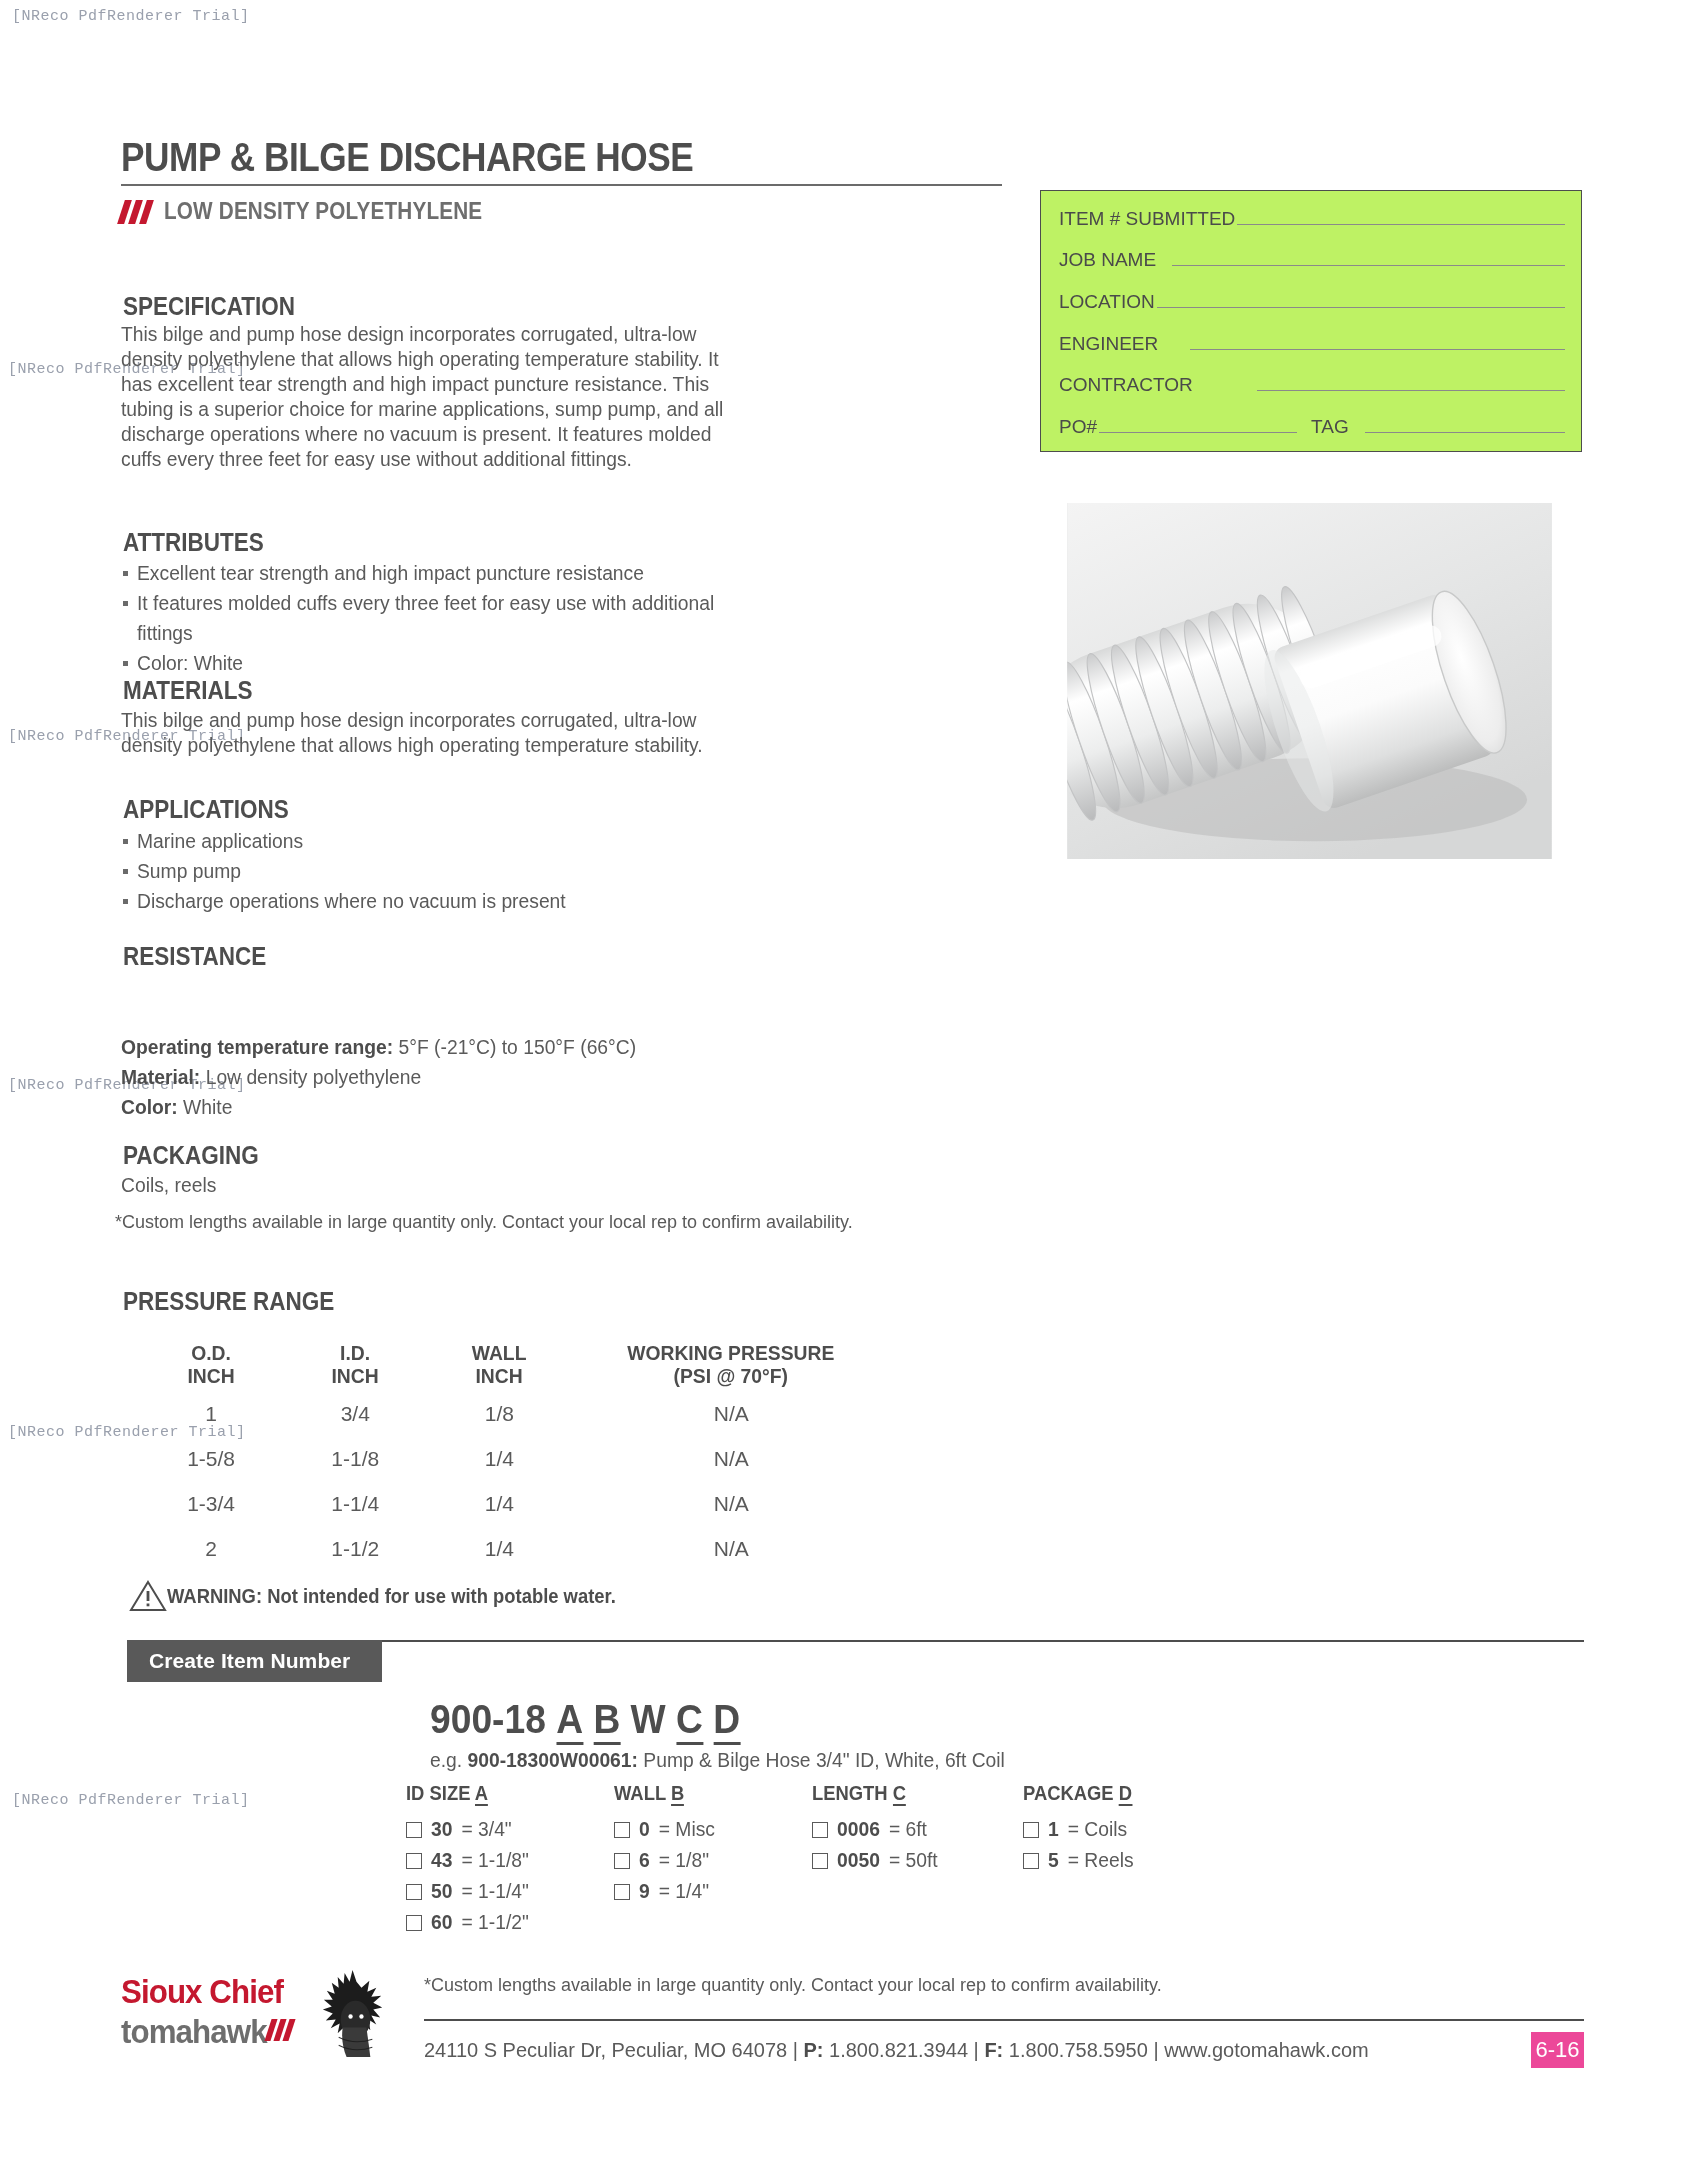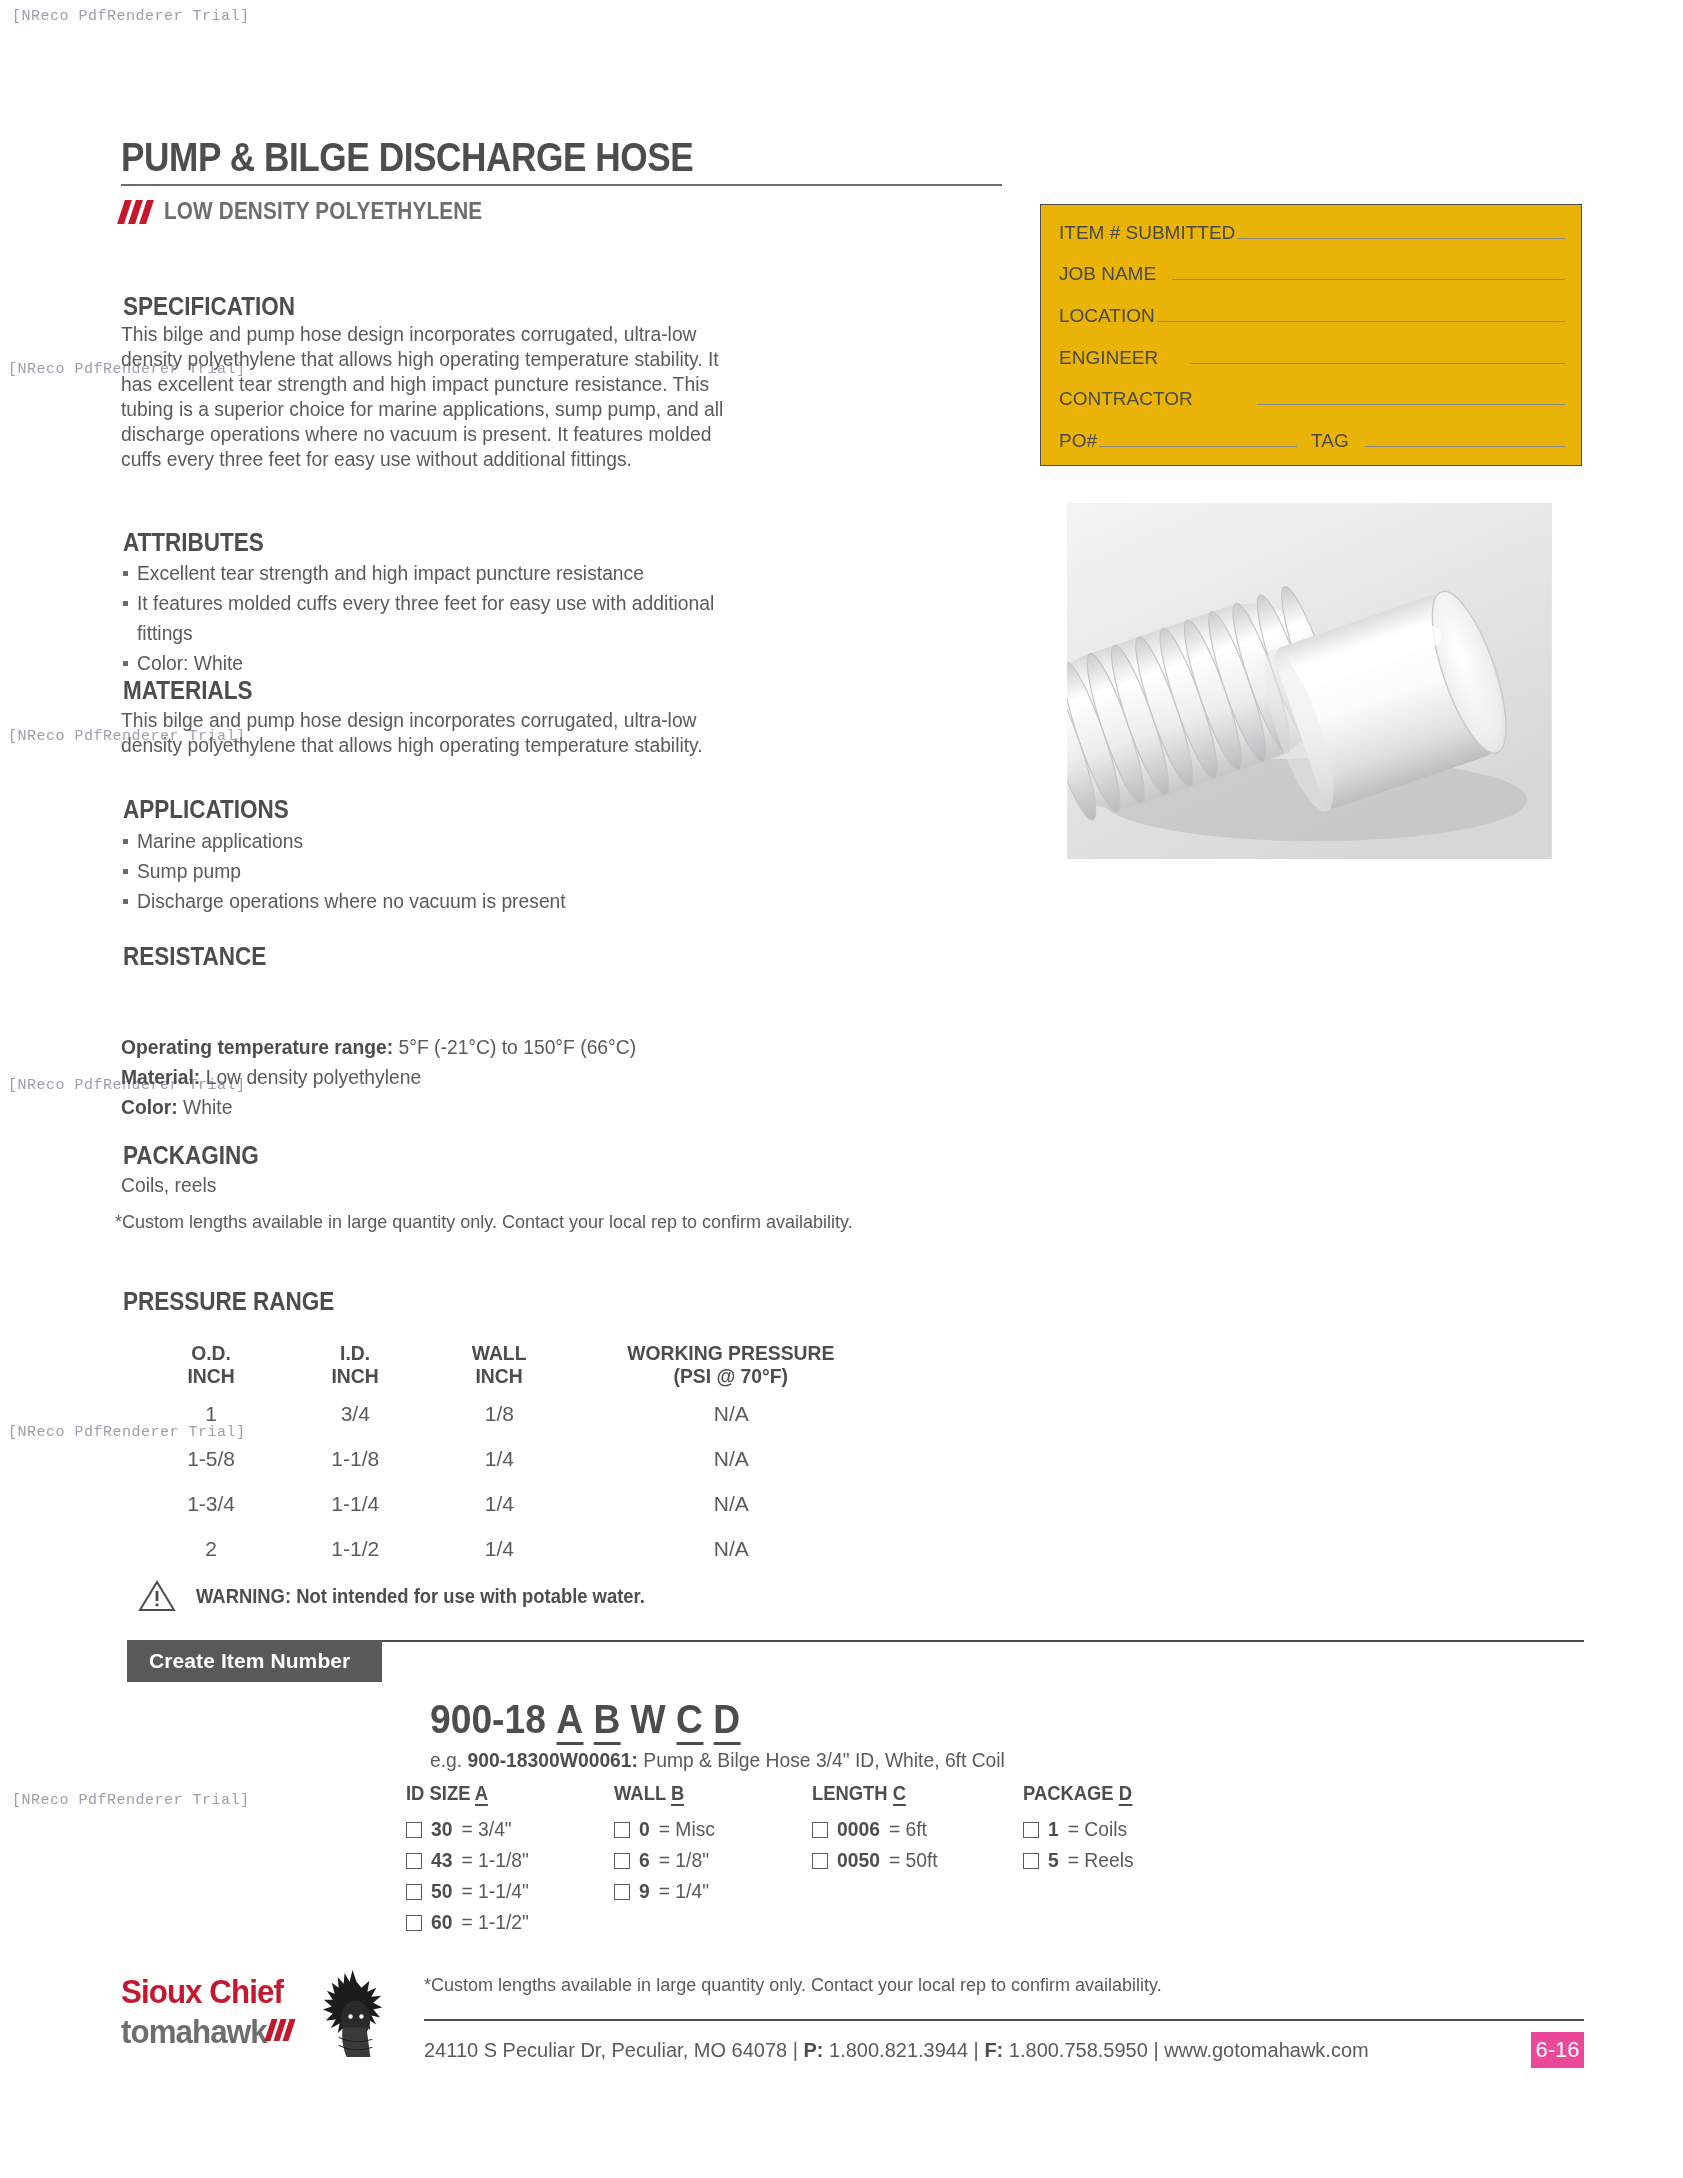--- a/index.html
+++ b/index.html
@@ -60,22 +60,22 @@
   .bullets div { position:relative; padding-left:16px; }
   .bullets div:before {
     content:""; position:absolute; left:2px; top:12px;
     width:5px; height:5px; background:#6a6a6a;
   }
   .kv { position:absolute; font-size:19.3px; color:#5a5a5a; line-height:30px; }
   .kv b { color:#4d4d4d; }
 
   
   .submittal {
-    position:absolute; left:1040px; top:204px; width:540px; height:260px;
-    border:1px solid #4d4d4d; background:#eab308;
+    position:absolute; left:1040px; top:190px; width:540px; height:260px;
+    border:1px solid #4d4d4d; background:#bef264;
   }
   .sub-row {
     position:absolute; left:18px; right:16px;
     display:flex; align-items:baseline;
     font-size:19px; color:#4a4a4a; white-space:nowrap;
   }
   .sub-row .lbl { flex:0 0 auto; }
   .sub-row .line { flex:1 1 auto; border-bottom:1px solid #8a8a8a; height:15px; margin-left:2px; }
   .sub-row .line.sm { flex:0 0 198px; }
   .sub-row .gap { flex:0 0 14px; }
@@ -96,22 +96,22 @@
   }
   .ptable td {
     font-size:21px; color:#5a5a5a; text-align:center; padding:11px 0 10px 0;
   }
   .col-od { width:134px; }
   .col-id { width:134px; }
   .col-wall { width:134px; }
   .col-wp { width:297px; }
 
   .warning {
-    position:absolute; left:138px; top:1579px;
-    display:flex; align-items:center; gap:20px;
+    position:absolute; left:129px; top:1579px;
+    display:flex; align-items:center; gap:0;
   }
   .warn-txt {
     font-size:20px; font-weight:bold; color:#4d4d4d;
     transform:scaleX(0.92); transform-origin:left center; white-space:nowrap;
   }
 
   
   .cin-rule { position:absolute; left:127px; top:1640px; width:1457px; height:2px; background:#4d4d4d; }
   .cin-tab {
     position:absolute; left:127px; top:1640px; width:255px; height:42px;

